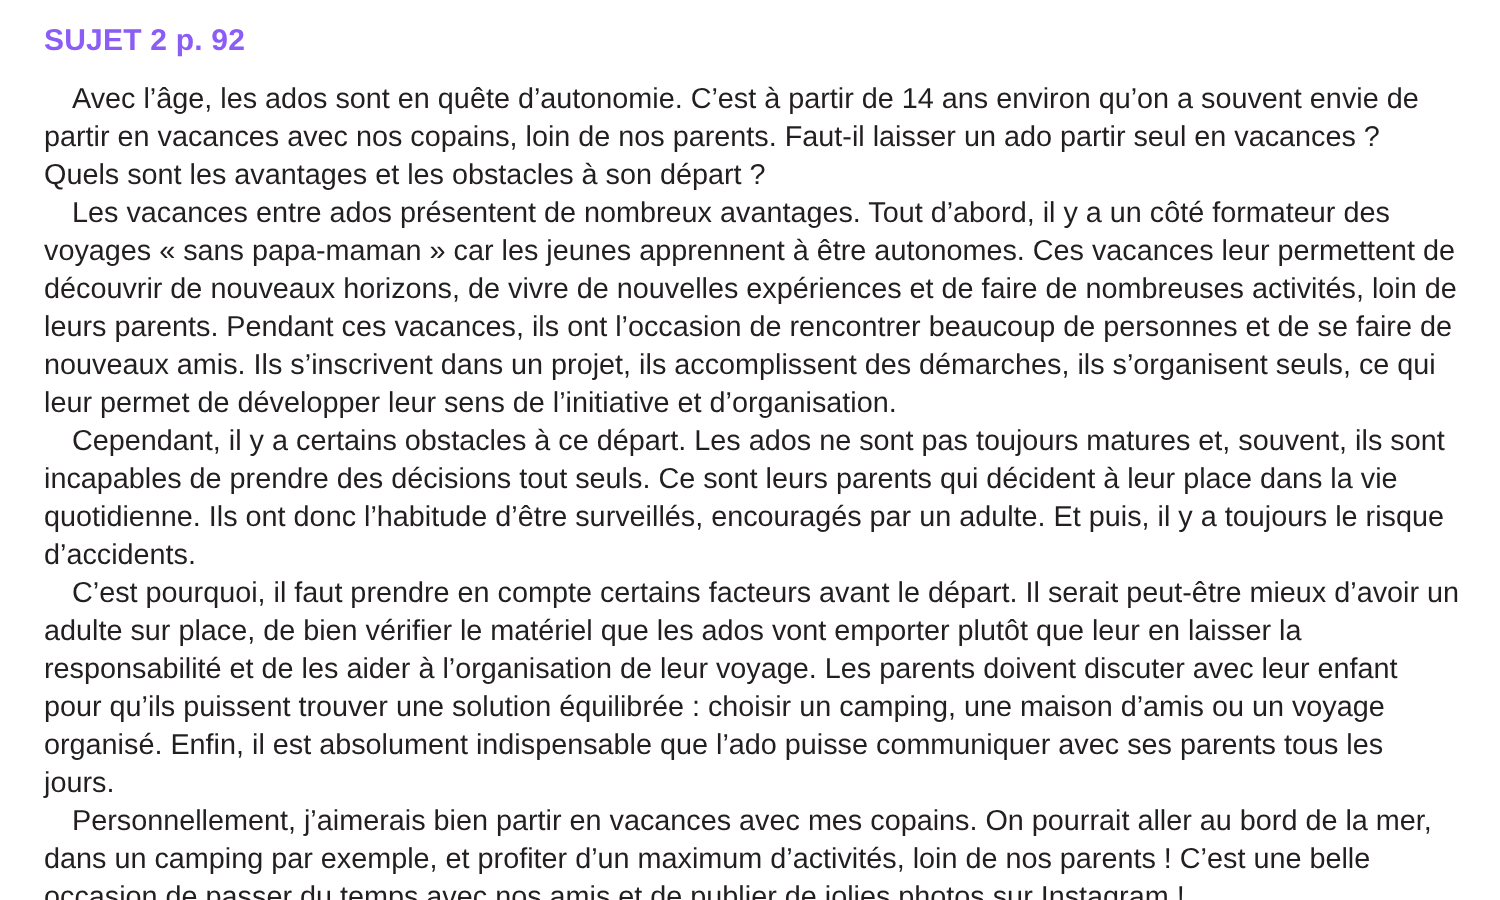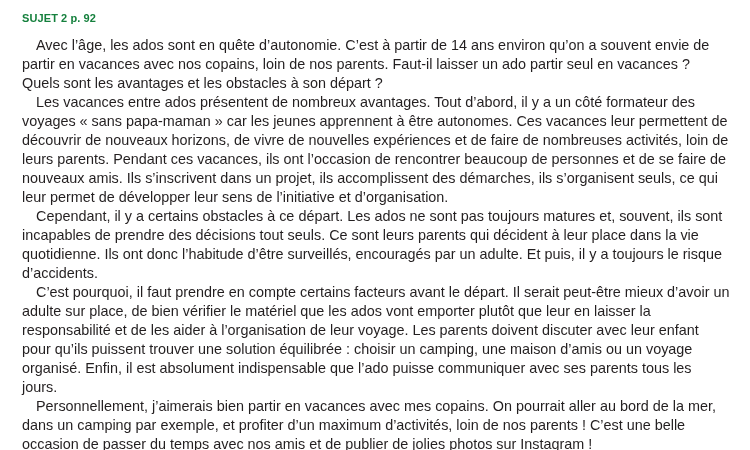--- a/index.html
+++ b/index.html
@@ -11,22 +11,22 @@
     position: relative;
     width: 750px;
     height: 450px;
     background: #ffffff;
     box-sizing: border-box;
     padding: 12px 20px 0 22px;
     overflow: hidden;
     font-family: "Liberation Sans", "DejaVu Sans", sans-serif;
   }
   .section-title {
-    color: #15803d;
-    font-size: 11px;
+    color: #8b5cf6;
+    font-size: 15px;
     font-weight: bold;
     letter-spacing: 0.1px;
     margin: 0 0 12px 0;
   }
   .article {
     color: #231f20;
     font-size: 14.4px;
     line-height: 19px;
     text-align: left;
   }

